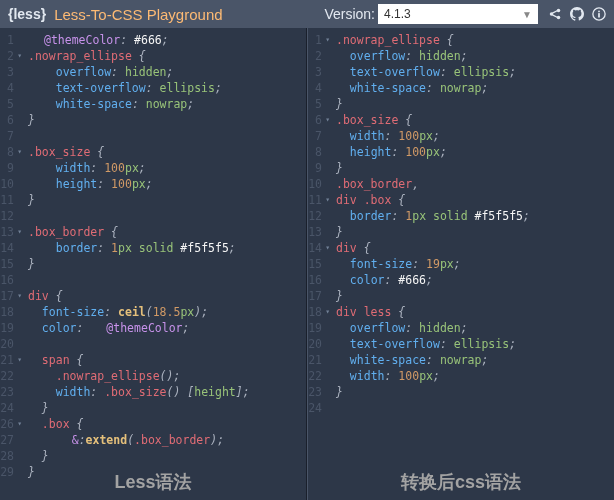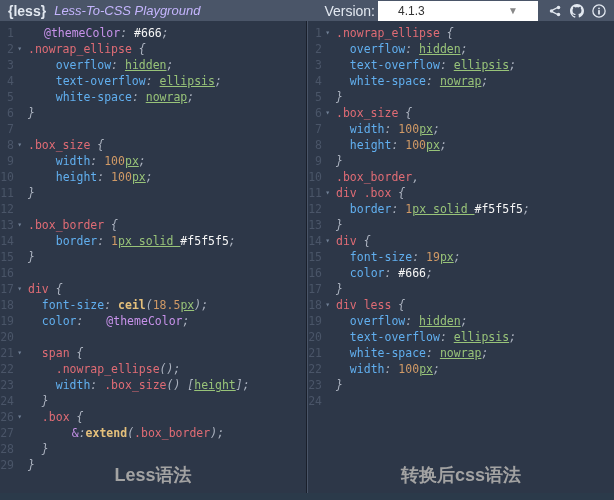--- a/index.html
+++ b/index.html
@@ -1,37 +1,37 @@
 <!DOCTYPE html>
 <html><head>
 <meta charset="utf-8">
 <style>
 * { margin: 0; padding: 0; box-sizing: border-box; }
 body { font-family: Arial, sans-serif; background: #2b3a4a; width: 614px; height: 500px; overflow: hidden; }
-.header { background: #4a5568; height: 21px; display: flex; align-items: center; padding: 0 8px; color: #fff; }
+.header { background: #4a5568; height: 28px; display: flex; align-items: center; padding: 0 8px; color: #fff; }
 .logo { font-size: 14px; font-weight: bold; margin-right: 8px; color: #e2e8f0; }
-.title { font-size: 13px; flex: 0 0 auto; margin-right: auto; color: #c4b5fd; font-style: italic; }
+.title { font-size: 15px; flex: 0 0 auto; margin-right: auto; color: #fdba74; }
 .version-label { font-size: 14px; margin-right: 3px; color: #e2e8f0; }
-.version-select { display: flex; align-items: center; background: #fff; height: 20px; padding: 0 20px; width: 160px; justify-content: space-between; cursor: pointer; }
+.version-select { display: flex; align-items: center; background: #fff; height: 20px; padding: 0 6px; width: 160px; justify-content: space-between; cursor: pointer; }
 .version-select span { font-size: 12px; color: #333; }
 .version-select .tri { color: #888; font-size: 10px; }
 .icons { display: flex; gap: 8px; margin-left: 10px; align-items: center; }
 .icons svg { width: 14px; height: 14px; fill: #e2e8f0; }
 .panes { display: flex; height: calc(100% - 28px); }
 .pane { width: 50%; background: #2d3748; position: relative; border-right: 1px solid #1a202c; overflow: hidden; }
 .pane:last-child { border-right: none; border-left: 1px solid #4a5568; }
 .editor { font-family: Consolas, monospace; font-size: 11.5px; line-height: 16px; padding: 4px 0; }
 .line { display: flex; white-space: pre; }
 .gutter { width: 28px; text-align: right; padding-right: 6px; color: #4a5568; user-select: none; display: flex; justify-content: flex-end; align-items: center; gap: 2px; }
 .fold { color: #718096; font-size: 8px; width: 6px; display: inline-block; }
 .code { flex: 1; }
 .t-at { color: #c792ea; margin-left: 16px; }
 .t-sel { color: #e06c75; }
 .t-prop { color: #61afef; }
-.t-val { color: #98c379; text-decoration: underline; }
+.t-val { color: #98c379; }
 .t-num { color: #d19a66; }
 .t-str { color: #f5f5f5; }
 .t-punc { color: #abb2bf; font-style: italic; }
 .t-fn { color: #e5c07b; font-weight: bold; }
 .t-plain { color: #abb2bf; }
 .caption { position: absolute; bottom: 6px; left: 50%; transform: translateX(-50%); color: #a3a3a3; font-size: 18px; font-weight: bold; font-family: "Microsoft YaHei", sans-serif; }
 </style>
 </head>
 <body>
 

